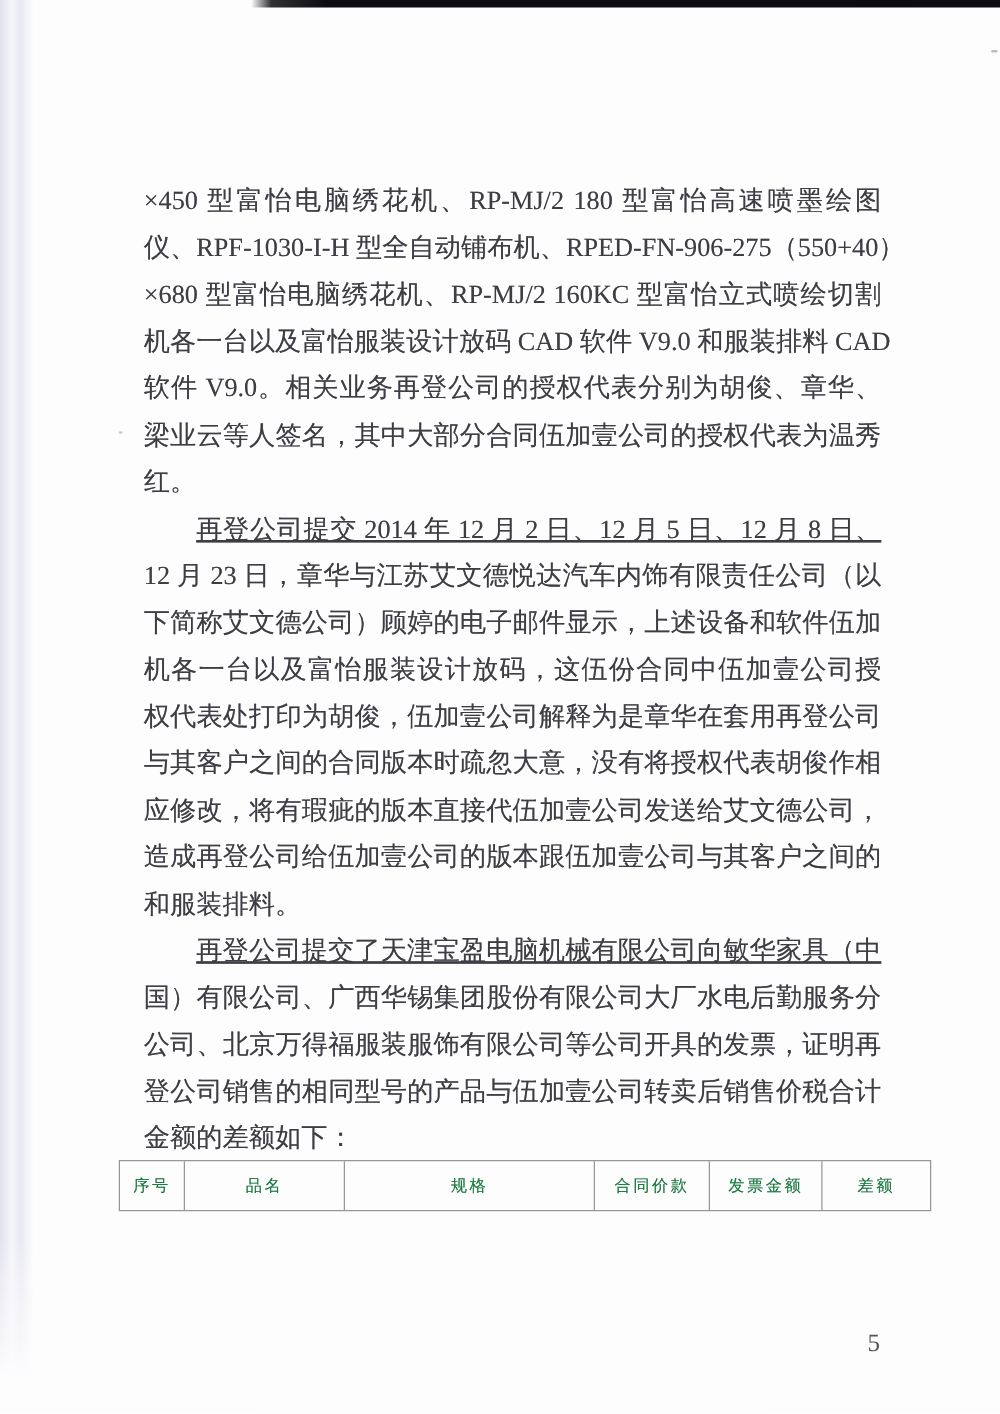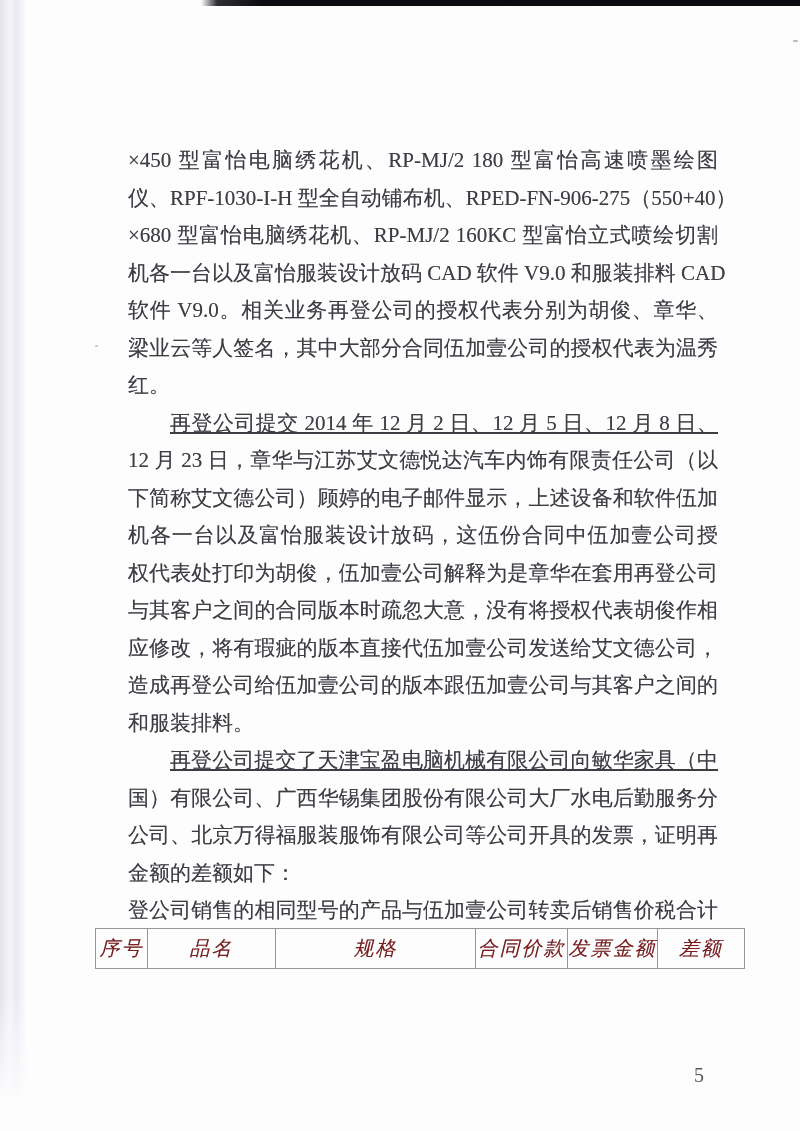--- a/index.html
+++ b/index.html
@@ -38,21 +38,21 @@
     width: 5px; height: 2px; background: #babac4; border-radius: 1px;
   }
   .speck2 {
     position: absolute; left: 95px; top: 345px;
     width: 3px; height: 2px; background: #cacad4; border-radius: 1px;
   }
 
   
   .textblock {
     position: absolute;
-    left: 128px; top: 142px;
+    left: 115px; top: 142px;
     width: 590px;
     font-size: 21px;
     line-height: 37.5px;
     color: #3d3d43;
     text-shadow: 0 0 0.4px rgba(70,70,80,0.55);
   }
   .para { margin: 0; padding: 0; }
   .line {
     white-space: nowrap;
     text-align: justify;
@@ -73,26 +73,25 @@
     box-sizing: border-box;
     border: 1px solid #96969d;
     background: transparent;
   }
   .spec-table .cell {
     box-sizing: border-box;
     border-right: 1px solid #96969d;
     display: flex;
     align-items: center;
     justify-content: center;
-    font-size: 20px;
+    font-size: 13px;
     letter-spacing: 2px;
-    color: #7f1d1d;
+    color: #15803d;
     text-shadow: 0 0 0.4px rgba(80,80,90,0.5);
     overflow: hidden;
-    font-style: italic;
   }
   .cell.c0 { flex: 0 0 52px; }
   .cell.c1 { flex: 0 0 128px; }
   .cell.c2 { flex: 0 0 200px; text-align: center; }
   .cell.c3 { flex: 0 0 92px; }
   .cell.c4 { flex: 0 0 90px; }
   .cell.c5 { flex: 1 1 auto; border-right: none; }
 
   .page-number {
     position: absolute;
@@ -132,22 +131,22 @@
       <div class="line">与其客户之间的合同版本时疏忽大意，没有将授权代表胡俊作相</div>
       <div class="line">应修改，将有瑕疵的版本直接代伍加壹公司发送给艾文德公司，</div>
       <div class="line">造成再登公司给伍加壹公司的版本跟伍加壹公司与其客户之间的</div>
       <div class="line last">和服装排料。</div>
     </div>
 
     <div class="para">
       <div class="line indent">再登公司提交了天津宝盈电脑机械有限公司向敏华家具（中</div>
       <div class="line">国）有限公司、广西华锡集团股份有限公司大厂水电后勤服务分</div>
       <div class="line">公司、北京万得福服装服饰有限公司等公司开具的发票，证明再</div>
+      <div class="line">登公司销售的相同型号的产品与伍加壹公司转卖后销售价税合计</div>
       <div class="line last">金额的差额如下：</div>
-      <div class="line">登公司销售的相同型号的产品与伍加壹公司转卖后销售价税合计</div>
     </div>
 
   </div>
 
   <div class="spec-table">
     <div class="cell c0">序号</div>
     <div class="cell c1">品名</div>
     <div class="cell c2">规格</div>
     <div class="cell c3">合同价款</div>
     <div class="cell c4">发票金额</div>

